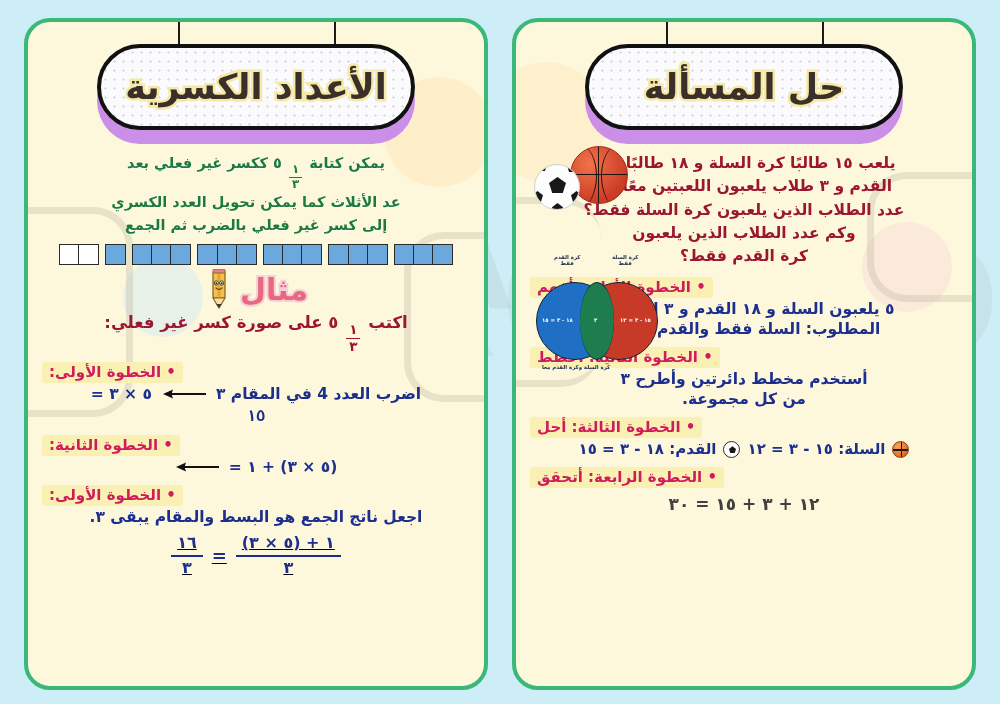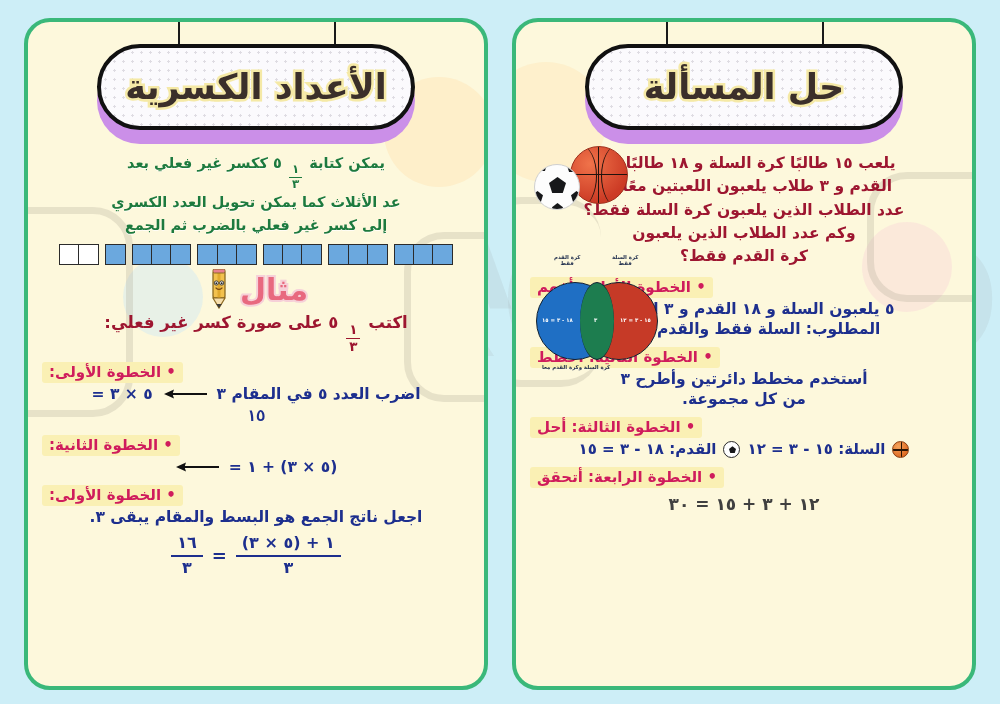--- a/index.html
+++ b/index.html
@@ -178,21 +178,21 @@
     gap: 10px; margin: 4px 0; position: relative; z-index: 3;
   }
   .calc {
     color: #1d2f8e; font-weight: bold; font-size: 15.5px;
   }
   .arrow svg { display: block; }
 
   .frac-eq {
     display: flex; align-items: center; justify-content: center;
     gap: 9px; margin: 8px 0 2px 0; direction: ltr;
-    position: relative; z-index: 3;
+    position: relative; z-index: 3; text-decoration: underline;
   }
   .bigfrac {
     display: inline-flex; flex-direction: column; align-items: center;
     color: #1d2f8e; font-weight: bold; font-size: 16px; line-height: 1.15;
   }
   .bigfrac .num { border-bottom: 2px solid #1d2f8e; padding: 0 6px 2px; }
   .bigfrac .den { padding: 2px 6px 0; }
   .eqs { color: #1d2f8e; font-weight: bold; font-size: 18px; }
 
   
@@ -467,21 +467,21 @@
         <span class="den">٣</span>
       </span>
       <span>٥</span>
       <span>على صورة كسر غير فعلي:</span>
     </div>
 
     <div class="step-label">
       <span>• الخطوة الأولى:</span>
     </div>
     <div class="calc-row">
-      <span class="step-text" style="margin:0;">اضرب العدد ٥ في المقام ٣</span>
+      <span class="step-text" style="margin:0;">اضرب العدد 4 في المقام ٣</span>
       <span class="arrow">
         <svg width="44" height="14" viewBox="0 0 44 14">
           <path d="M44 7 H7" stroke="#111" stroke-width="2.2" fill="none"></path>
           <path d="M1 7 L11 2.4 L9.5 7 L11 11.6 Z" fill="#111"></path>
         </svg>
       </span>
       <span class="calc">٥ × ٣ =</span>
     </div>
     <div class="calc" style="text-align:center;position:relative;z-index:3;font-family:Liberation Mono, monospace;">١٥</div>
 

